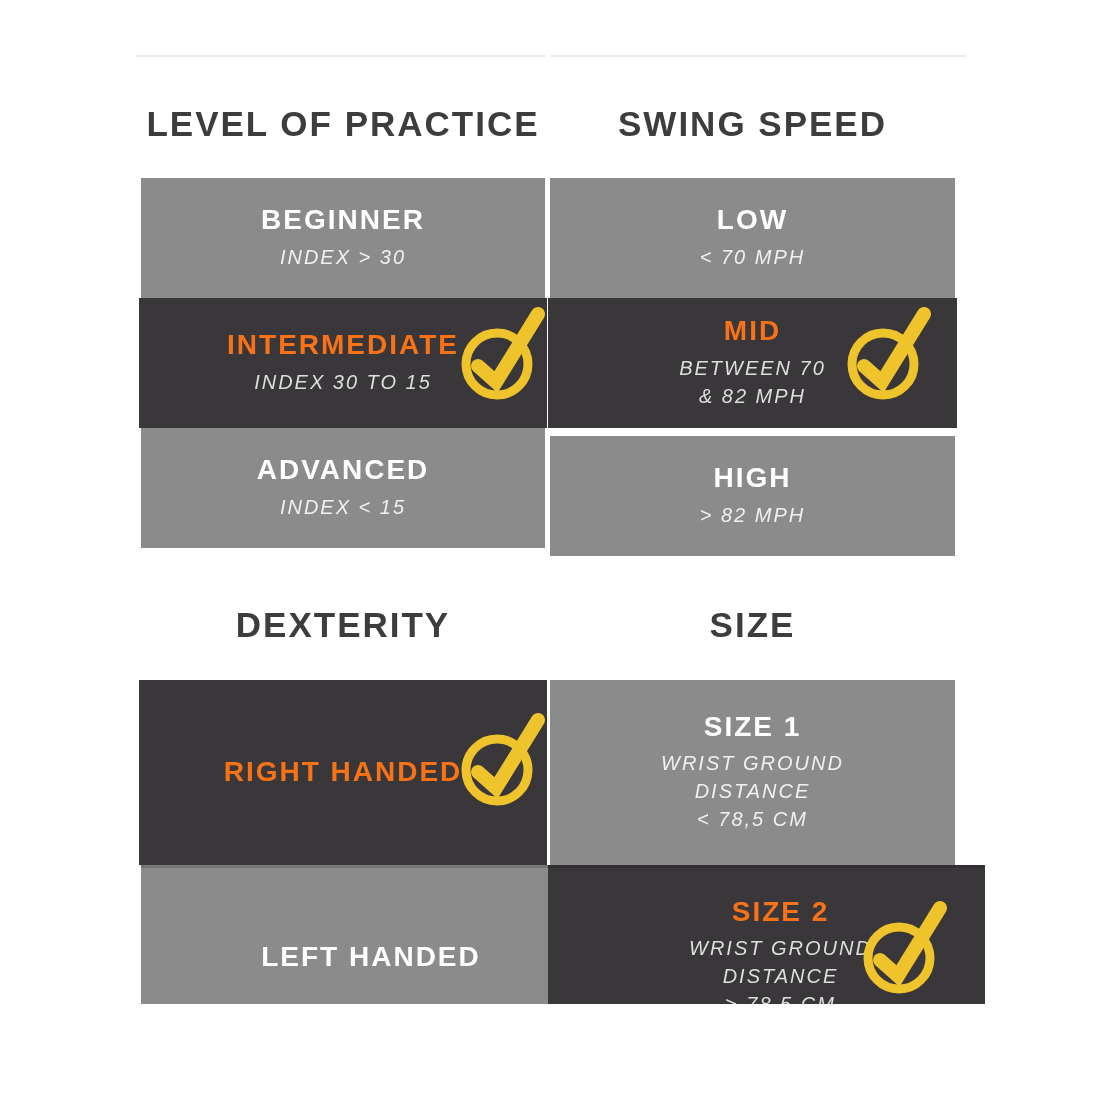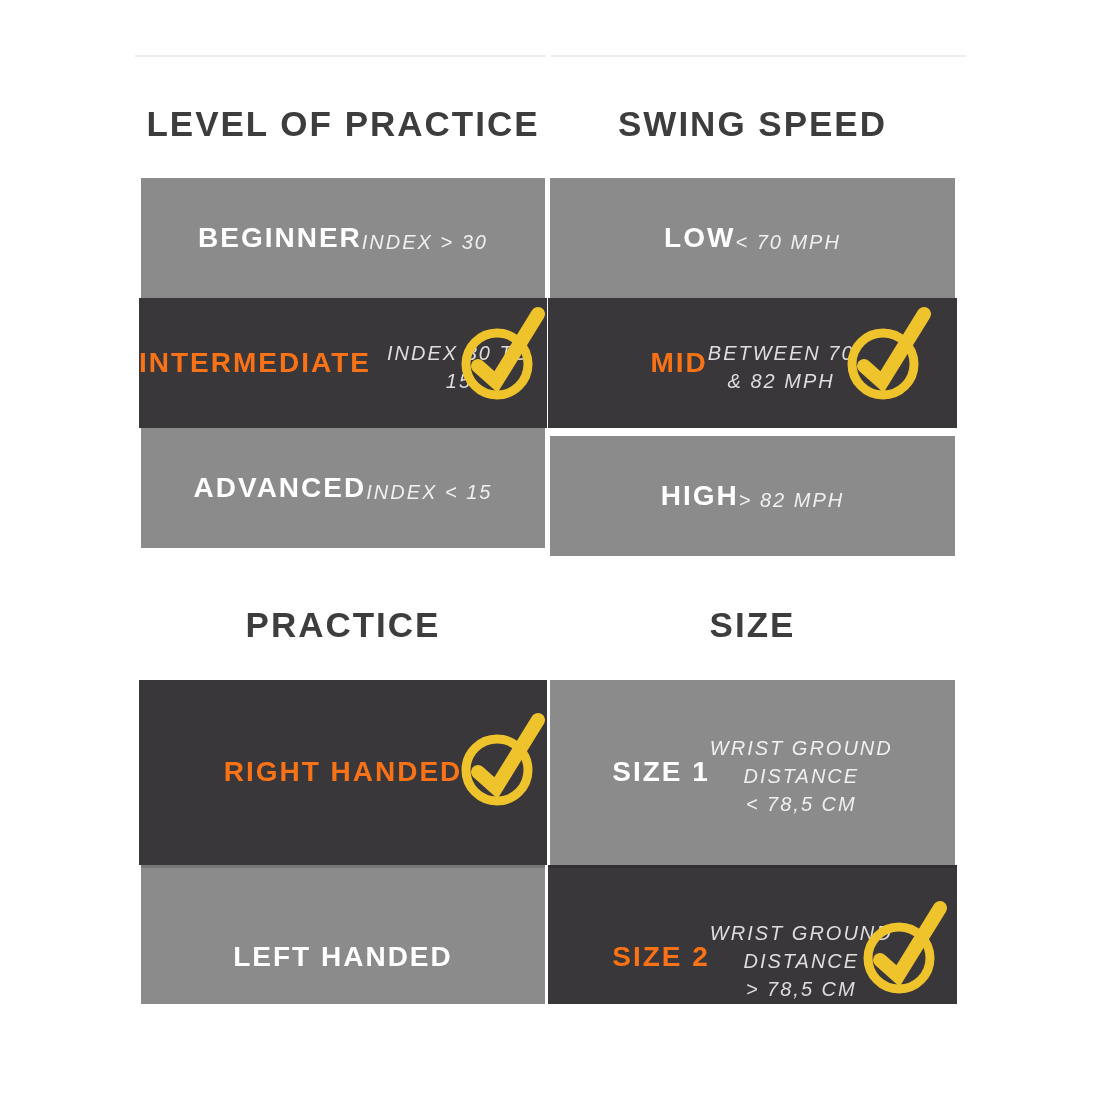--- a/index.html
+++ b/index.html
@@ -12,26 +12,26 @@
   .rule-right{left:551px;width:415px;}
   .sec-title{
     position:absolute;text-align:center;font-weight:bold;font-size:35px;
     letter-spacing:2px;color:#3d3d3d;
   }
   .sec-sub{
     position:absolute;text-align:center;font-style:italic;font-size:21px;
     letter-spacing:3px;color:#4a4a4a;
   }
   .band{
-    position:absolute;display:flex;flex-direction:row;align-items:center;
+    position:absolute;display:flex;flex-direction:column;align-items:center;
     justify-content:center;text-align:center;
   }
   .band.gray{background:#8b8b8b;}
   .band.dark{background:#3a373a;}
-  .shade-top{box-shadow:inset 0 3px 0 rgba(0,0,0,0.14);}
+  .shade-top{box-shadow:inset 0 3px 0 rgba(0,0,0,0.14);padding-left:28px;}
   .opt-label{font-weight:bold;font-size:28px;letter-spacing:2px;color:#ffffff;line-height:1.1;}
   .band.selected .opt-label{color:#f97316;}
   .opt-sub{
     margin-top:7px;font-style:italic;font-size:20px;letter-spacing:2px;
     color:#f0f0f0;white-space:pre-line;line-height:1.4;
   }
   .band.dark .opt-sub{color:#dedede;}
   .check{position:absolute;width:88px;height:96px;}
   .check svg{display:block;width:100%;height:100%;}
 </style>
@@ -83,21 +83,21 @@
         <path d="M19 60 L37 76 L79 8" fill="none" stroke="#efc32b" stroke-width="14" stroke-linecap="round"></path>
       </svg>
     </span>
   </div>
 
   <div class="band gray" style="left:550px;top:428px;width:405px;height:120px;margin-top:8px;">
     <div class="opt-label">HIGH</div>
     <div class="opt-sub">&gt; 82 MPH</div>
   </div>
 
-  <div class="sec-title" style="left:141px;top:605px;width:404px;">PRACTICE</div>
+  <div class="sec-title" style="left:141px;top:605px;width:404px;">DEXTERITY</div>
   <div class="sec-title" style="left:550px;top:605px;width:405px;">SIZE</div>
 
   <div class="band dark selected" style="left:139px;top:680px;width:408px;height:185px;">
     <div class="opt-label">RIGHT HANDED</div>
     <span class="check" style="left:320px;top:32px;">
       <svg viewBox="0 0 88 96" xmlns="http://www.w3.org/2000/svg">
         <circle cx="38" cy="58" r="31" fill="none" stroke="#efc32b" stroke-width="9"></circle>
         <path d="M19 60 L37 76 L79 8" fill="none" stroke="#efc32b" stroke-width="14" stroke-linecap="round"></path>
       </svg>
     </span>

